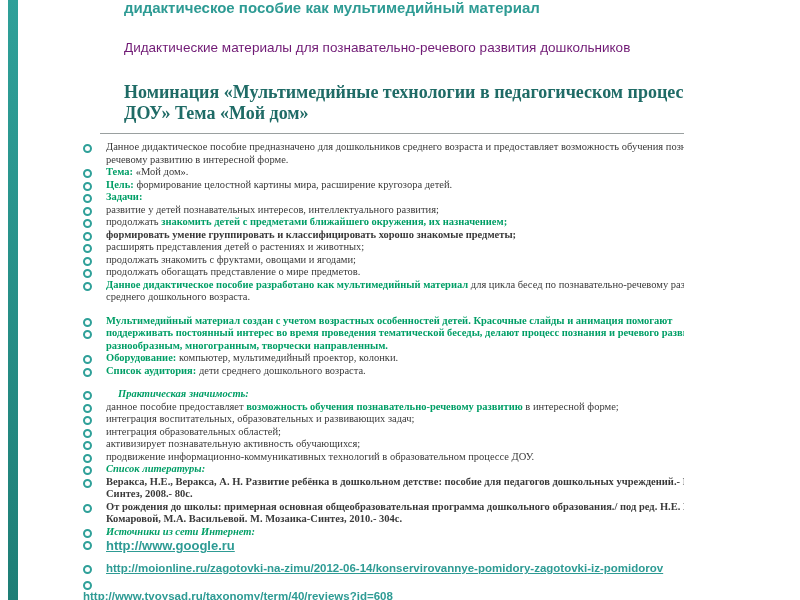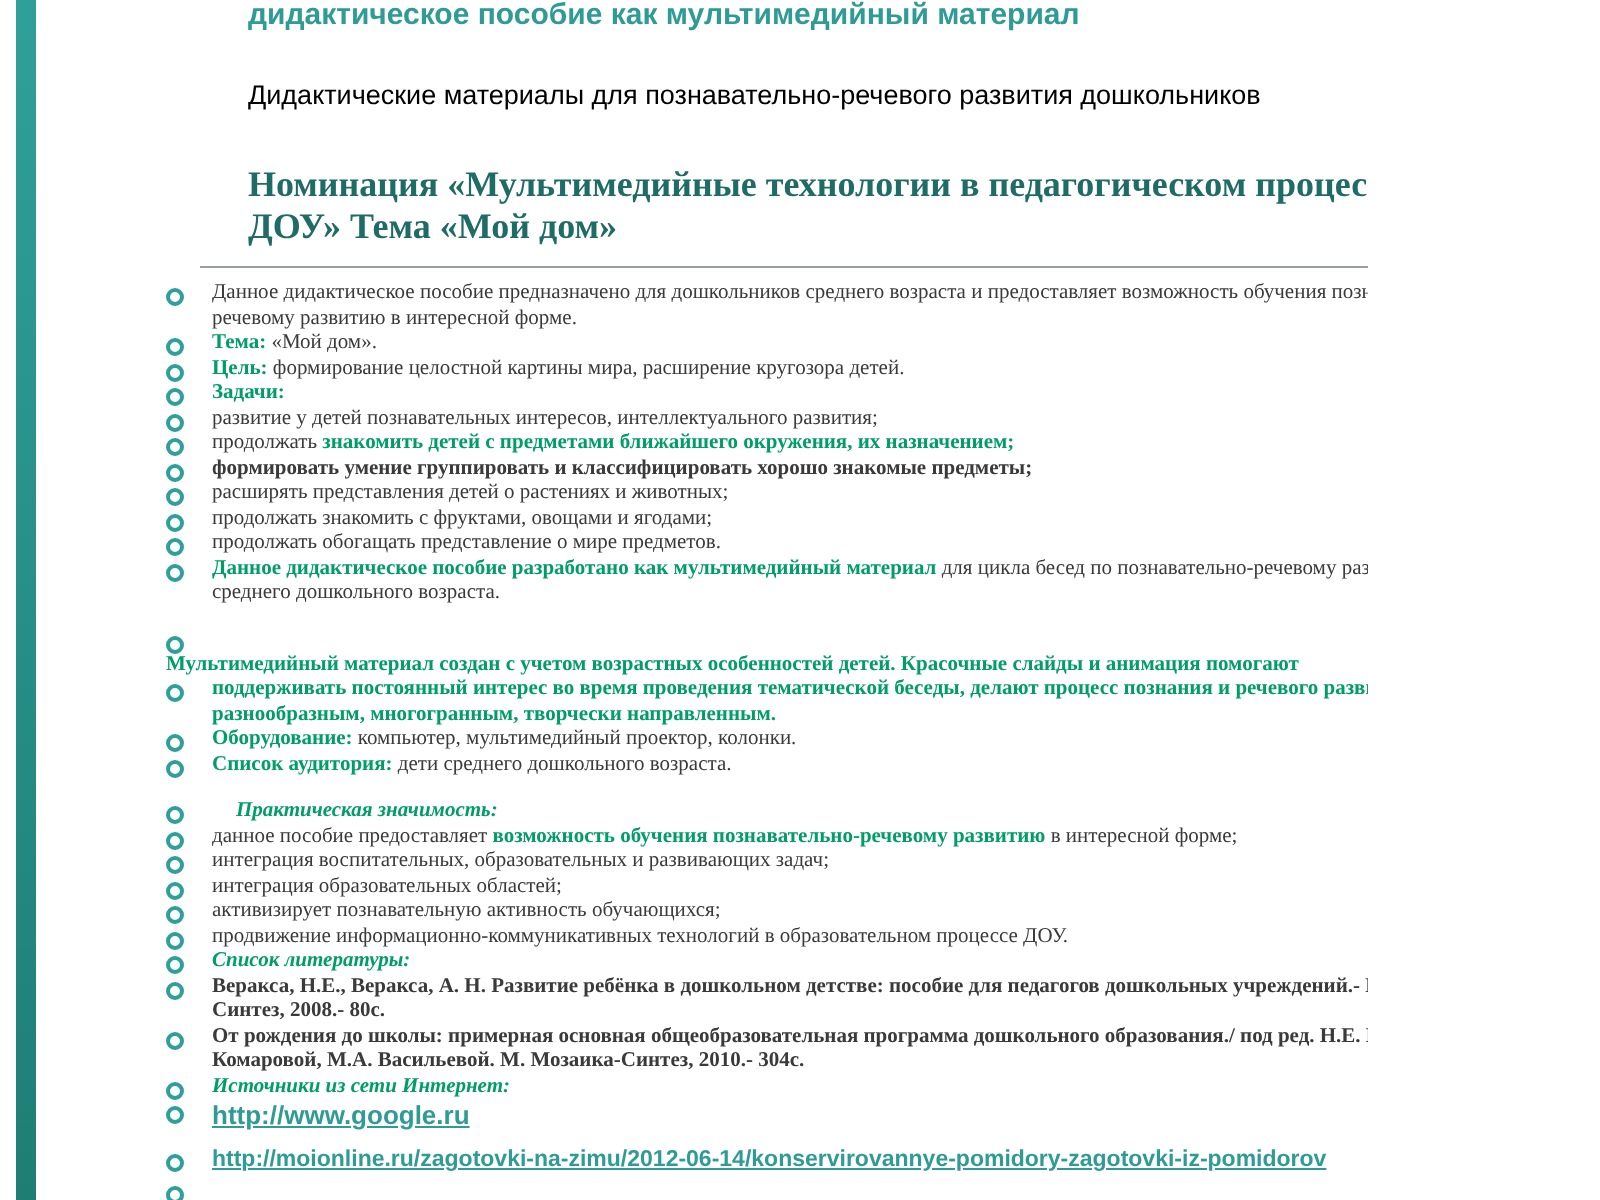--- a/index.html
+++ b/index.html
@@ -32,21 +32,21 @@
   .header { position: absolute; left: 124px; top: -2px; width: 650px; }
   .title {
     font-family: "Liberation Sans", sans-serif;
     font-weight: bold; font-size: 15px; line-height: 19px;
     color: var(--teal, #2E9B94);
   }
   .subtitle {
     margin-top: 22px;
     font-family: "Liberation Sans", sans-serif;
     font-size: 13.5px; line-height: 17px;
-    color: #000000;
+    color: #701a75;
   }
   .heading {
     margin-top: 26px; width: 600px;
     font-family: "Liberation Serif", serif;
     font-weight: bold; font-size: 18px; line-height: 21px;
     color: var(--dark_teal_heading, #1F6B66);
   }
 
   .divider {
     position: absolute; left: 100px; top: 133px; width: 672px;
@@ -129,21 +129,21 @@
         <div class="txt"><span class="seg-plain">продолжать знакомить с фруктами, овощами и ягодами;</span></div>
       </div>
       <div class="bullet-item">
         <span class="ring"></span>
         <div class="txt"><span class="seg-plain">продолжать обогащать представление о мире предметов.</span></div>
       </div>
       <div class="bullet-item">
         <span class="ring"></span>
         <div class="txt"><span class="seg-accent">Данное дидактическое пособие разработано как мультимедийный материал </span><span class="seg-plain">для цикла бесед по познавательно-речевому развитию детей среднего дошкольного возраста.</span></div>
       </div>
-      <div class="bullet-item" style="margin-top: 11px; flex-direction: column;">
+      <div class="bullet-item" style="margin-top: 11px;">
         <span class="ring"></span>
         <div class="txt"><span class="seg-accent">Мультимедийный материал создан с учетом возрастных особенностей детей. Красочные слайды и анимация помогают</span></div>
       </div>
       <div class="bullet-item">
         <span class="ring"></span>
         <div class="txt"><span class="seg-accent">поддерживать постоянный интерес во время проведения тематической беседы, делают процесс познания и речевого развития разнообразным, многогранным, творчески направленным.</span></div>
       </div>
       <div class="bullet-item">
         <span class="ring"></span>
         <div class="txt"><span class="seg-accent">Оборудование:</span><span class="seg-plain"> компьютер, мультимедийный проектор, колонки.</span></div>

